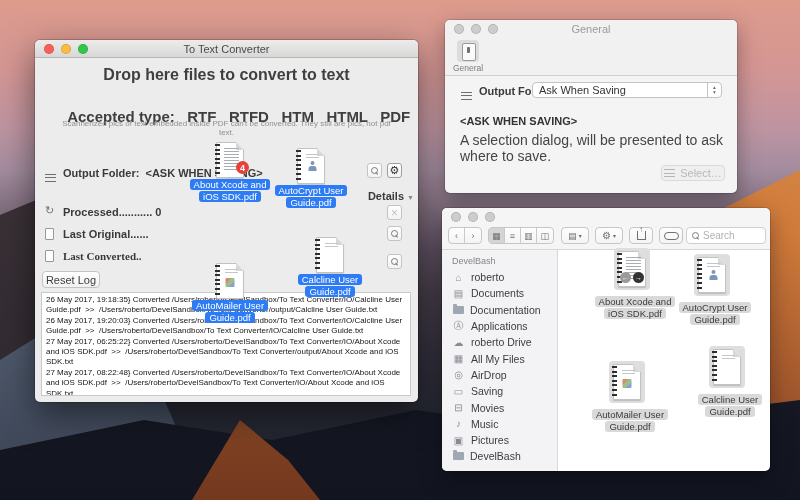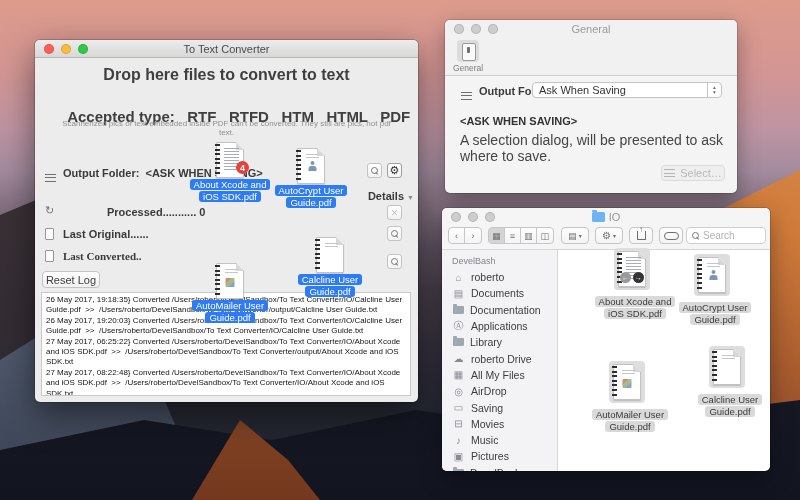--- a/index.html
+++ b/index.html
@@ -146,21 +146,21 @@
     <div class="abs conv-head" style="left:0;right:0;top:26px;font-size:16px;">Drop here files to convert to text</div>
     <div class="abs conv-head" style="left:0;right:0;top:51px;font-size:15px;white-space:pre;">
       <span>Accepted type:</span>&nbsp;&nbsp;&nbsp;<span>RTF   RTFD   HTM   HTML   PDF</span>
     </div>
     <div class="abs conv-note" style="left:20px;right:20px;top:79px;">Scannerized pics of text embedded inside PDF can't be converted. They still are pics, not pdf text.</div>
 
     <div class="abs" style="left:10px;top:128px;"><span class="lines-icon"></span></div>
     <div class="abs row-label" style="left:28px;top:127px;"><span>Output Folder:</span>  <span>&lt;ASK WHEN SAVING&gt;</span></div>
 
     <div class="abs" style="left:10px;top:164px;font-size:11px;color:#6f6f6f;">↻</div>
-    <div class="abs row-label" style="left:28px;top:166px;margin-left:44px;"><span>Processed...........</span> <span>0</span></div>
+    <div class="abs row-label" style="left:28px;top:166px;"><span>Processed...........</span> <span>0</span></div>
 
     <div class="abs" style="left:10px;top:186px;"><span class="mini-doc"></span></div>
     <div class="abs row-label" style="left:28px;top:188px;">Last Original......</div>
 
     <div class="abs" style="left:10px;top:208px;"><span class="mini-doc"></span></div>
     <div class="abs row-label" style="left:28px;top:210px;font-family:Liberation Serif, serif;">Last Converted..</div>
 
     <div class="abs btn" style="left:7px;top:231px;width:58px;height:17px;">Reset Log</div>
 
     <div class="sq-btn" style="left:332px;top:123px;">
@@ -261,24 +261,20 @@
     <div class="abs" style="left:15px;top:95px;font-size:11px;font-weight:bold;color:#333;">&lt;ASK WHEN SAVING&gt;</div>
     <div class="abs" style="left:15px;top:112px;font-size:14px;color:#454545;">A selection dialog, will be presented to ask where to save.</div>
     <div class="abs btn" style="left:216px;top:145px;width:64px;height:16px;color:#b8b8b8;background:#efefef;border-color:#dadada;gap:5px;">
       <span class="lines-icon" style="opacity:.45;"></span>
         <span>Select…</span>
     </div>
   </div>
 
   <div id="fin" class="window win-inactive">
     <div class="fin-header">
-      <div class="fin-title">
-        <span class="folder16"></span>
-        <span class="title title-dim">IO</span>
-      </div>
       <div class="lights" style="top:4px;">
         <span class="light ldim"></span>
         <span class="light ldim"></span>
         <span class="light ldim"></span>
       </div>
       <div class="tbtn seg" style="left:6px;width:34px;">
         <span class="cell">‹</span>
         <span class="cell">›</span>
       </div>
       <div class="tbtn seg" style="left:46px;width:66px;">
@@ -317,24 +313,20 @@
           <span class="sico">▤</span>
           <span>Documents</span>
         </div>
       <div class="sb-item">
           <span class="sfold"></span>
           <span>Documentation</span>
         </div>
       <div class="sb-item">
           <span class="sico">Ⓐ</span>
           <span>Applications</span>
-        </div>
-      <div class="sb-item">
-          <span class="sfold"></span>
-          <span>Library</span>
         </div>
       <div class="sb-item">
           <span class="sico">☁</span>
           <span>roberto Drive</span>
         </div>
       <div class="sb-item">
           <span class="sico">▦</span>
           <span>All My Files</span>
         </div>
       <div class="sb-item">

